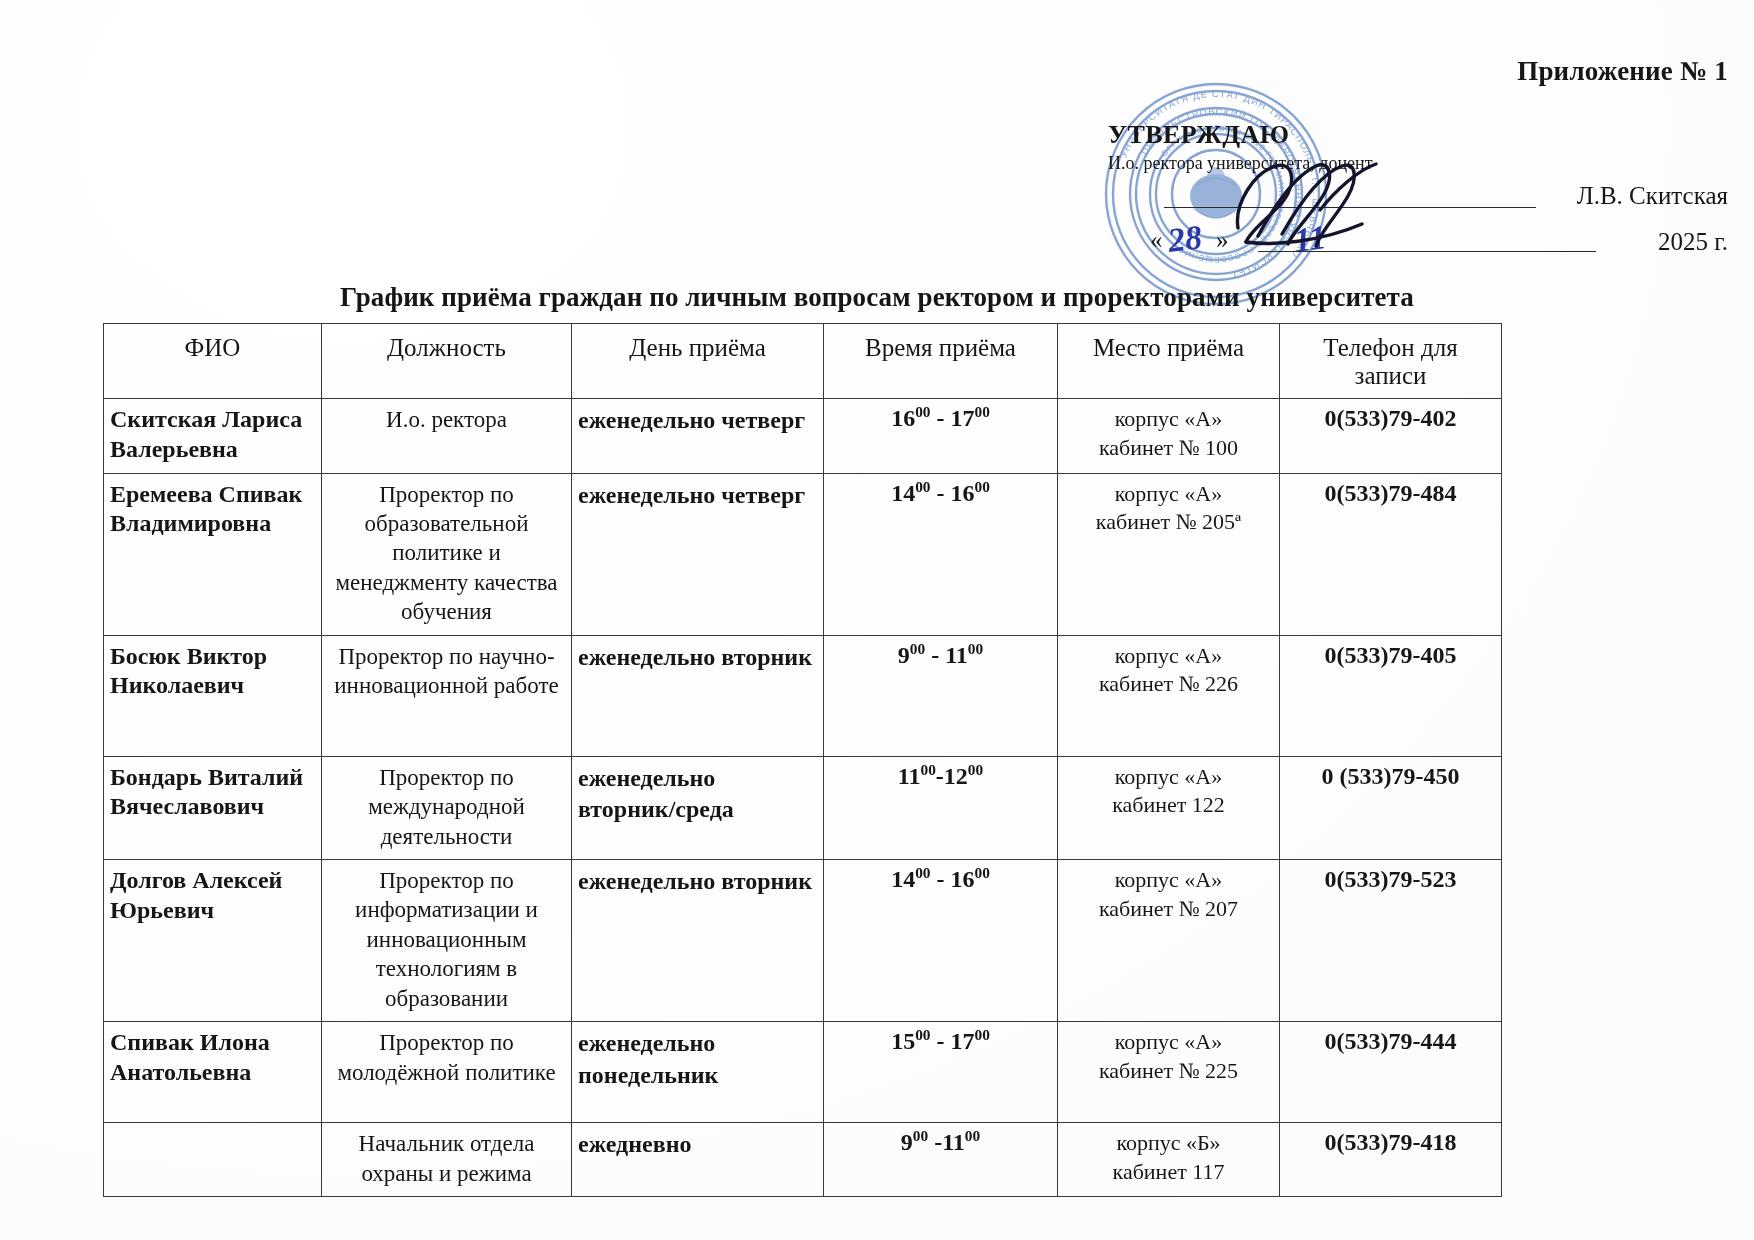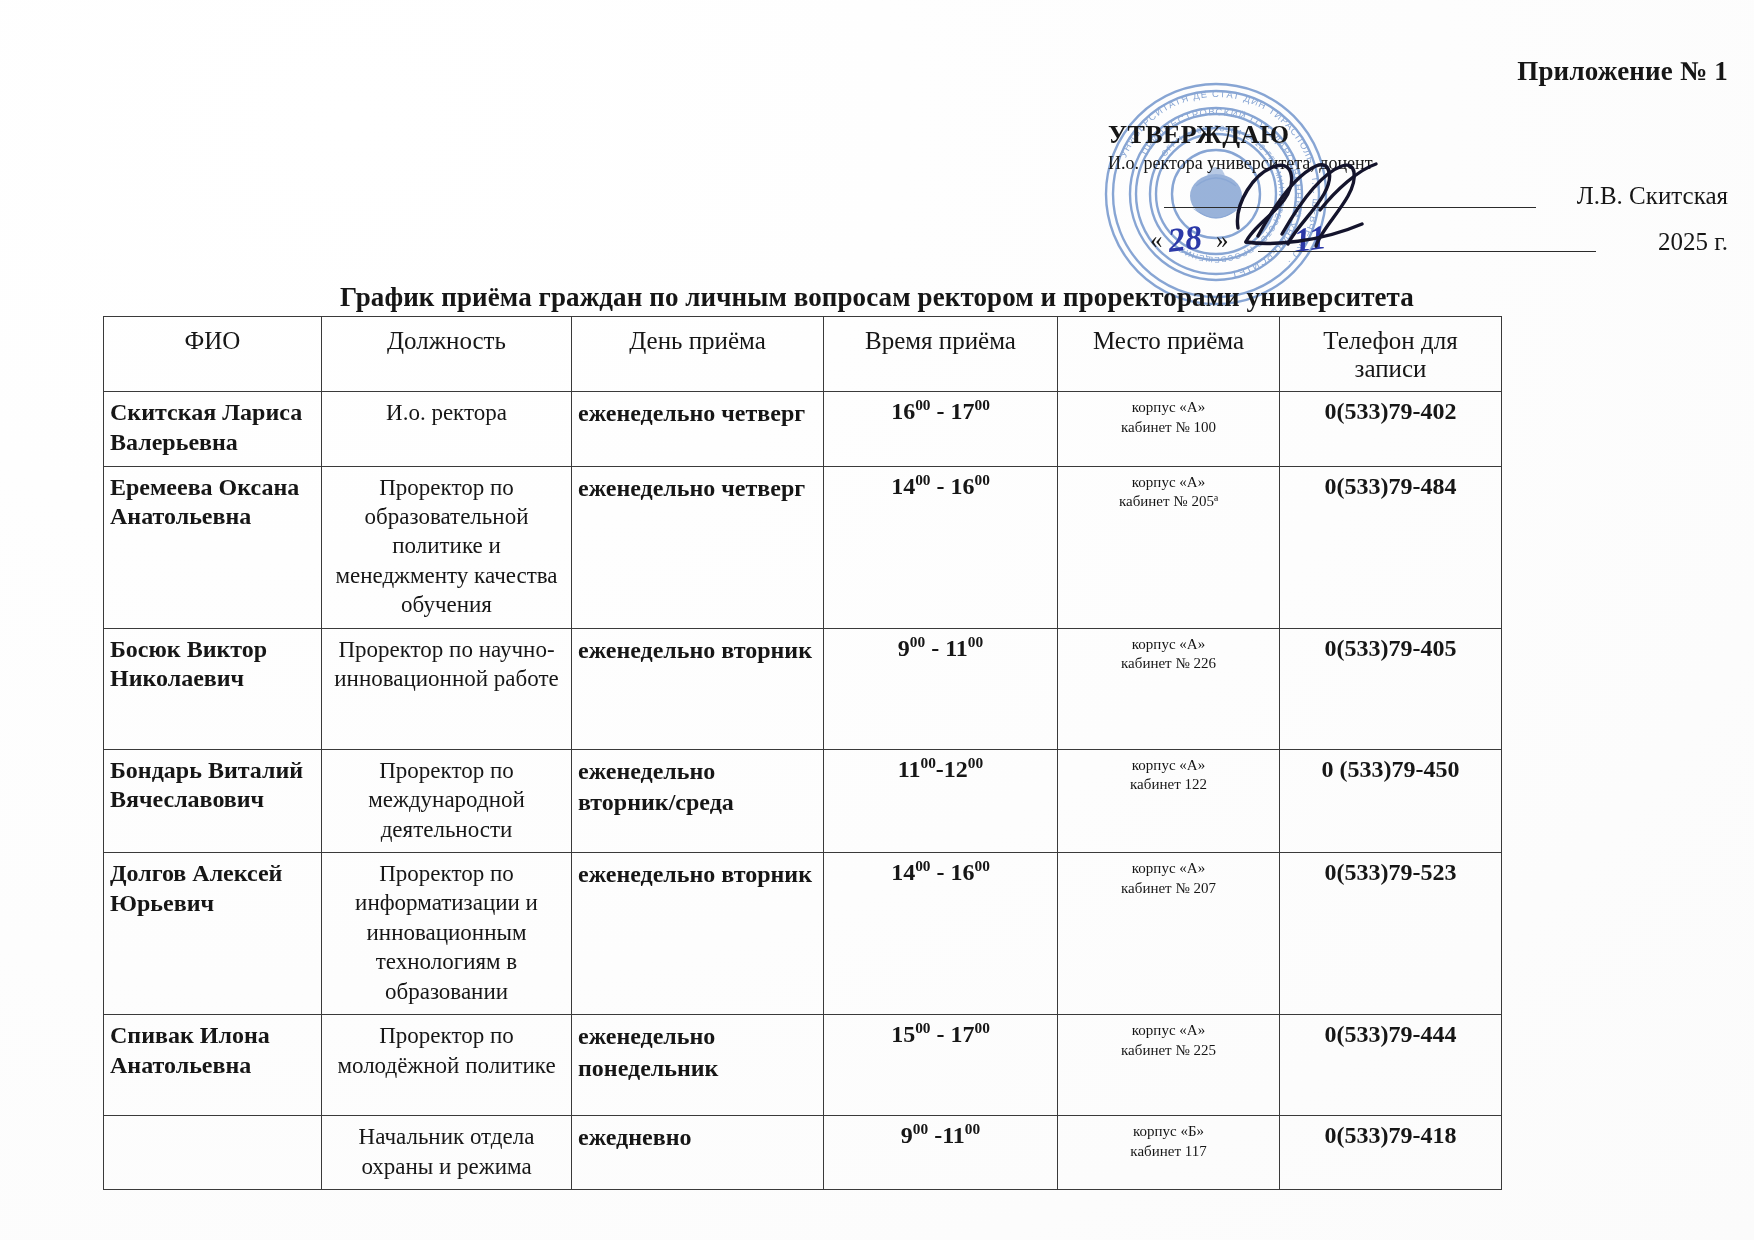--- a/index.html
+++ b/index.html
@@ -144,21 +144,21 @@
     text-align: center;
     font-size: 27px;
     font-weight: bold;
     letter-spacing: 0.1px;
   }
 
   
   .table-wrap {
     position: absolute;
     left: 103px;
-    top: 316px;
+    top: 323px;
     width: 1276px;
   }
   table.schedule {
     width: 100%;
     border-collapse: collapse;
     table-layout: fixed;
   }
   table.schedule th,
   table.schedule td {
     border: 1.7px solid #3a3a3a;
@@ -198,21 +198,21 @@
     text-align: left;
     line-height: 1.32;
   }
   td.time {
     font-size: 24px;
     font-weight: bold;
     text-align: center;
     white-space: nowrap;
   }
   td.place {
-    font-size: 15px;
+    font-size: 22px;
     text-align: center;
     line-height: 1.3;
     padding-top: 14px;
   }
   td.phone {
     font-size: 24px;
     font-weight: bold;
     text-align: center;
   }
   sup {
@@ -329,21 +329,21 @@
             <span>16</span><sup>00</sup><span> - </span><span>17</span><sup>00</sup>
           </td>
           <td class="place">
             <div>корпус «А»</div>
             <div>кабинет № 100</div>
           </td>
           <td class="phone">0(533)79-402</td>
         </tr>
 
         <tr class="row-h2">
-          <td class="fio">Еремеева Оксана Анатольевна</td>
+          <td class="fio">Еремеева Спивак Владимировна</td>
           <td class="pos">Проректор по образовательной политике и менеджменту качества обучения</td>
           <td class="day">еженедельно четверг</td>
           <td class="time">
             <span>14</span><sup>00</sup><span> - </span><span>16</span><sup>00</sup>
           </td>
           <td class="place">
             <div>корпус «А»</div>
             <div>кабинет № 205ª</div>
           </td>
           <td class="phone">0(533)79-484</td>

